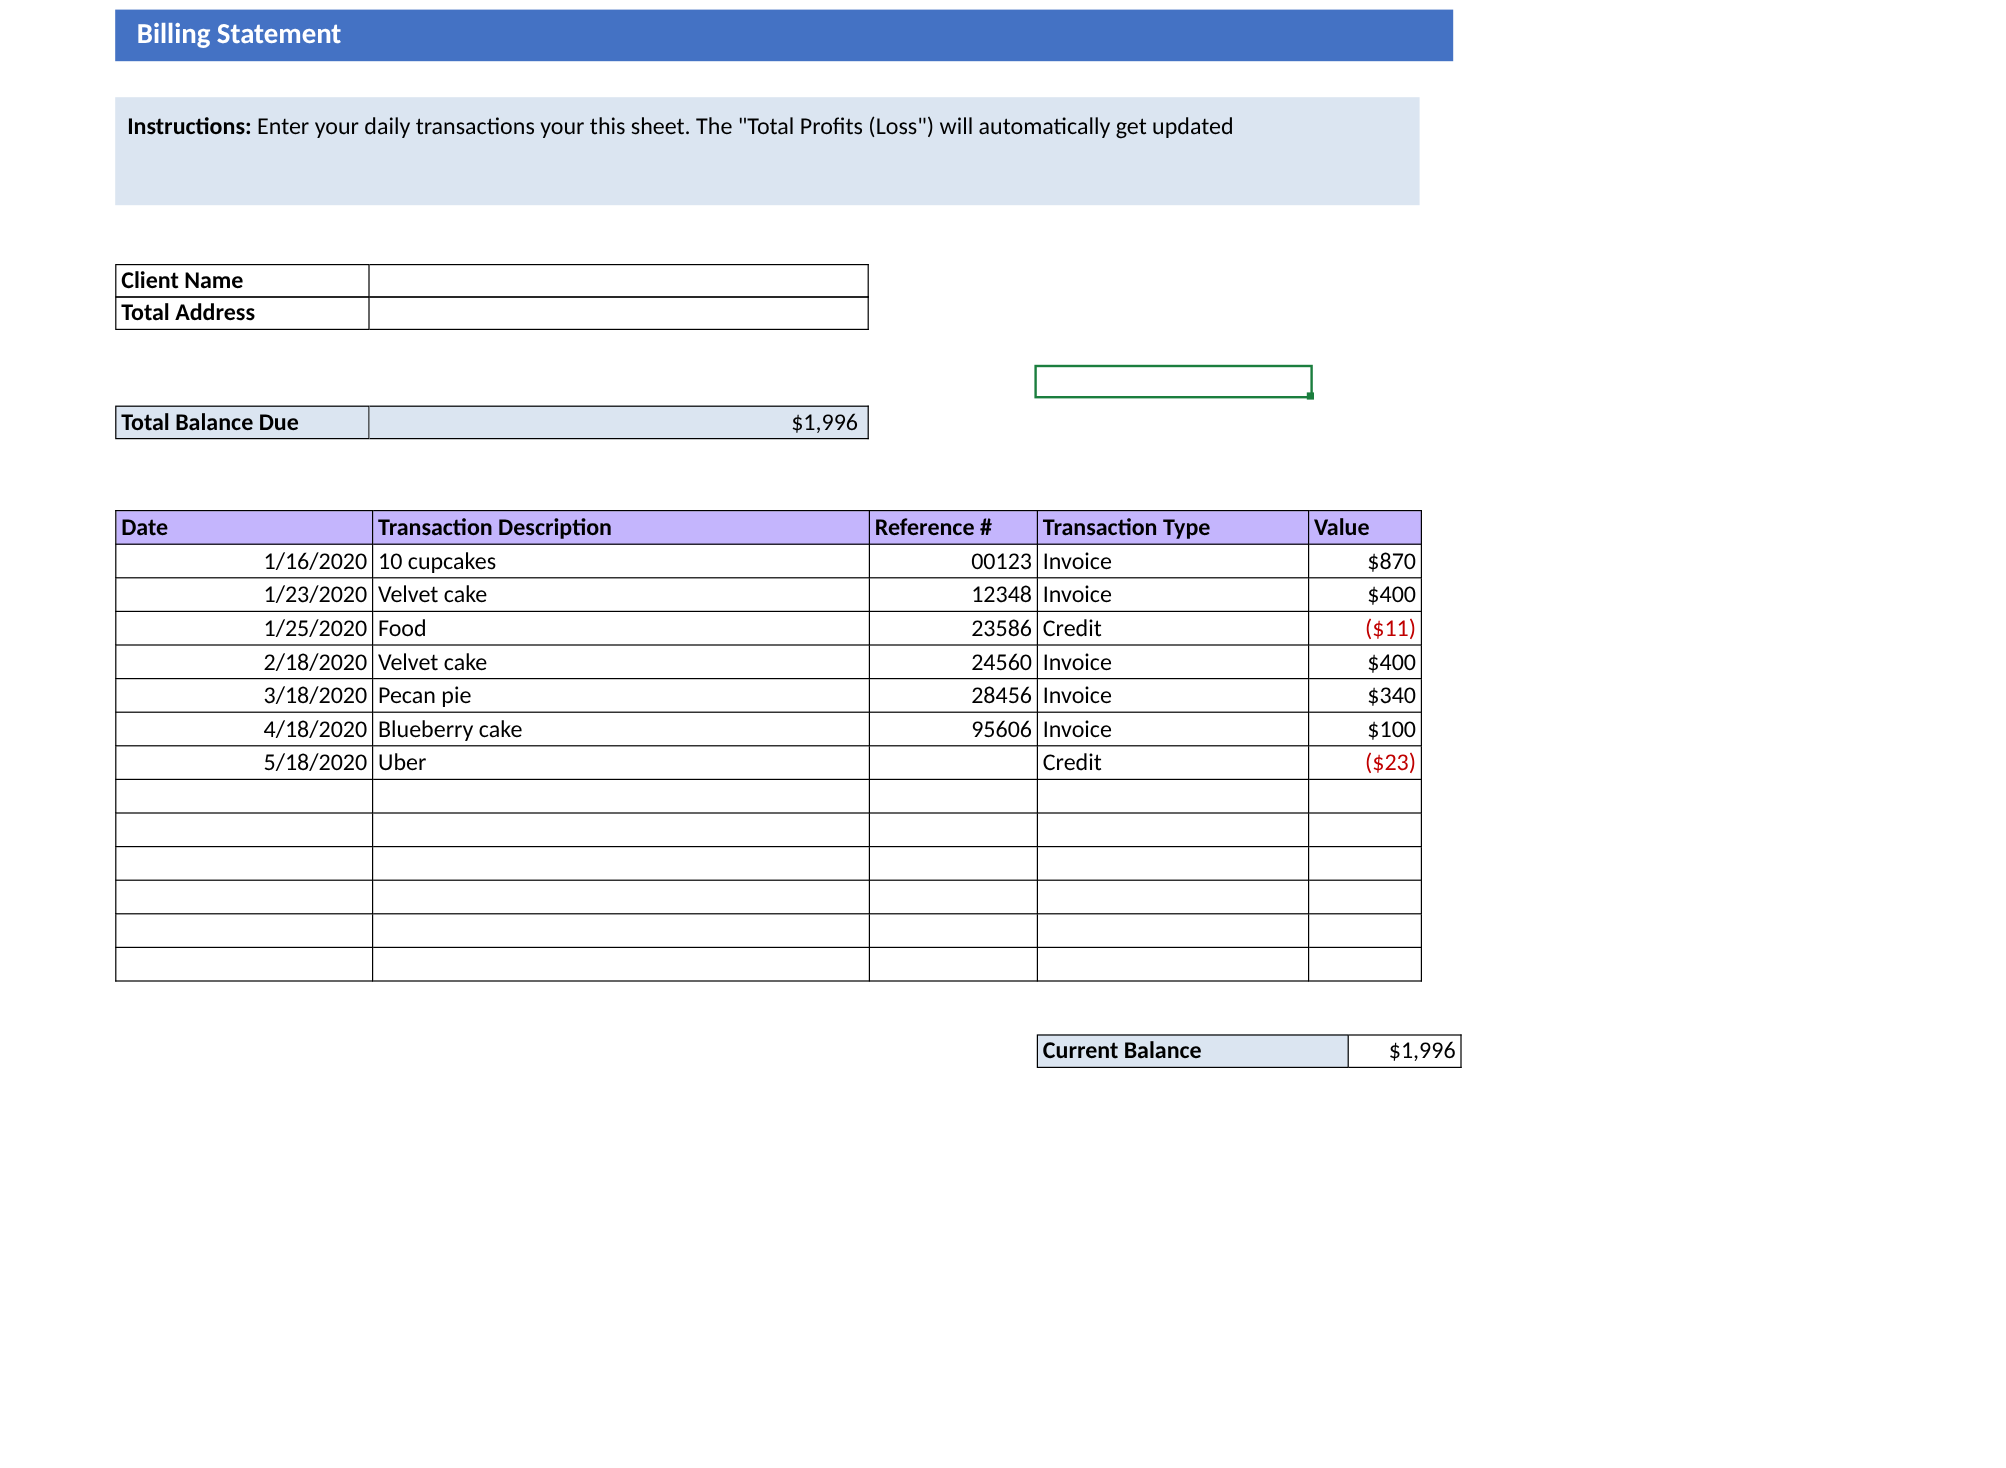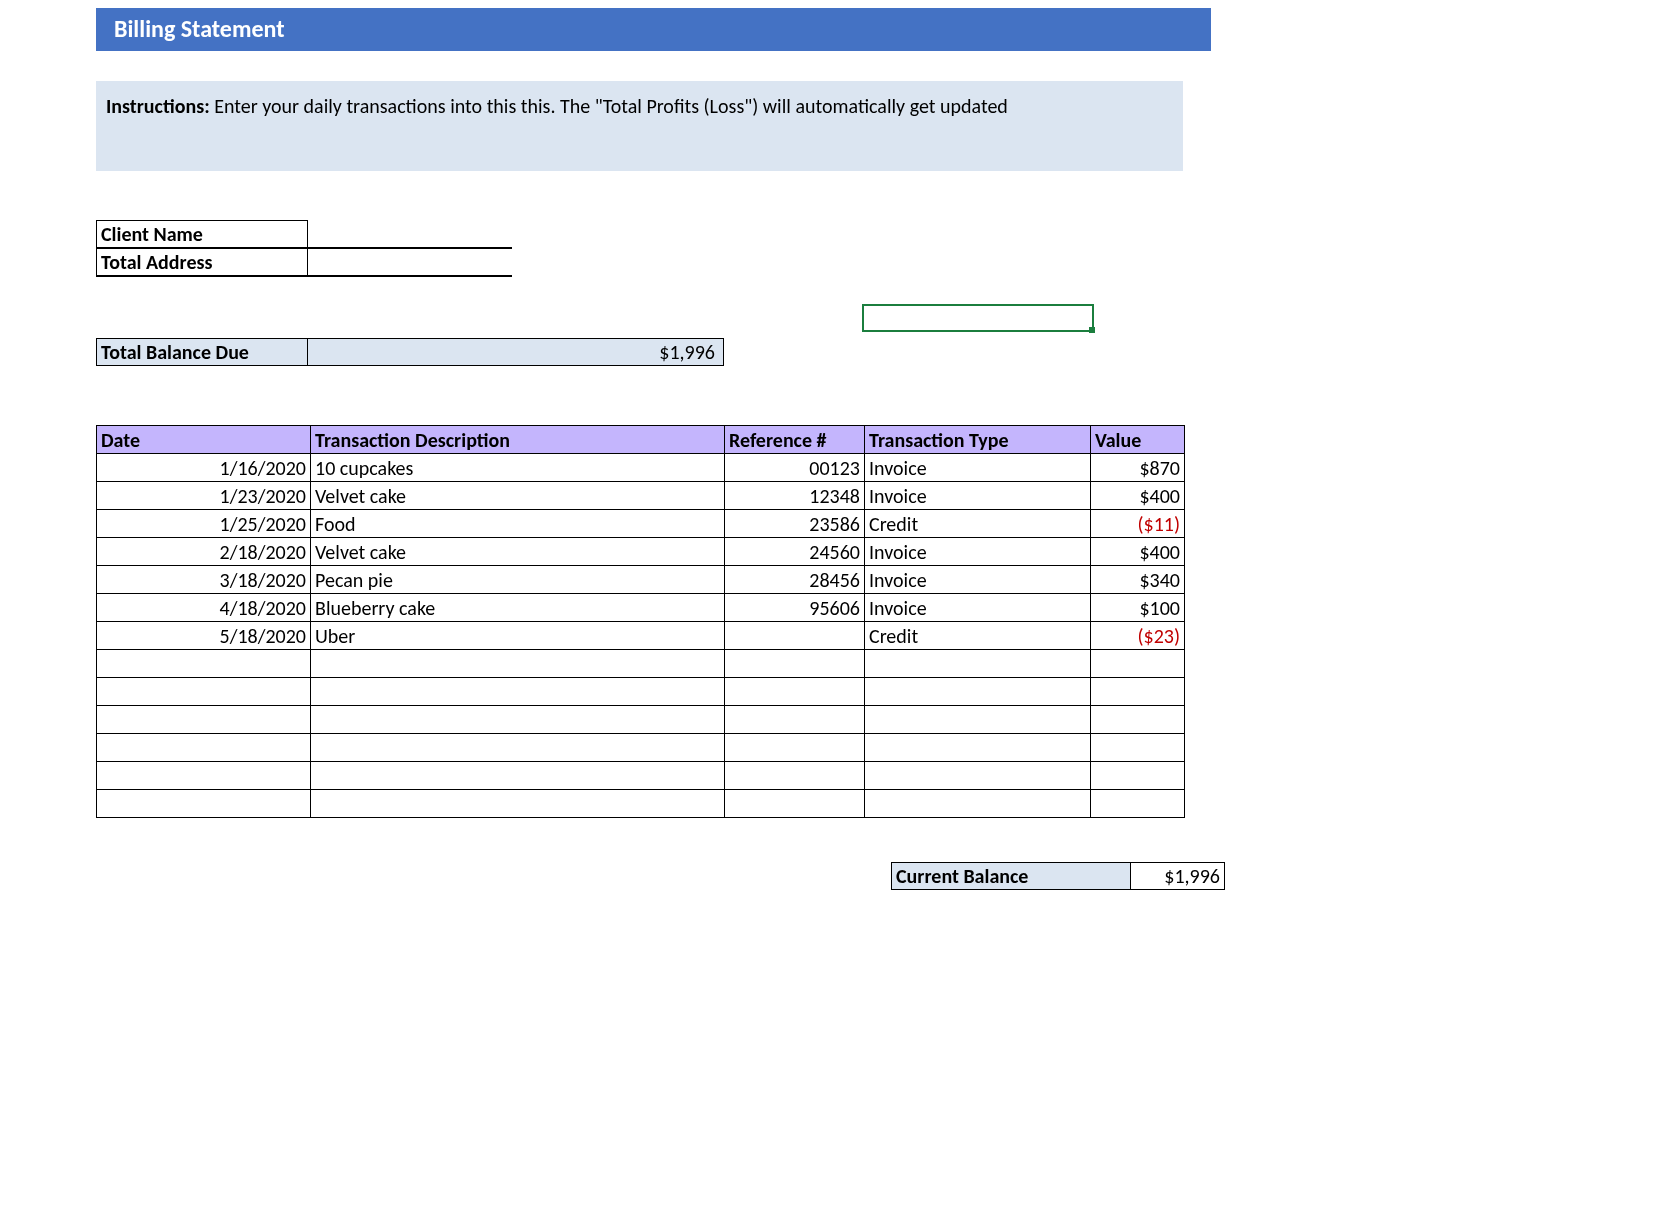--- a/index.html
+++ b/index.html
@@ -39,21 +39,20 @@
     text-decoration: underline;
     cursor: pointer;
   }
   .client-block {
     position: absolute;
     left: 96px;
     top: 212px;
   }
   .client-row {
     display: flex;
-    flex-direction: column;
   }
   .client-label {
     width: 212px;
     border: 1px solid #000;
     padding: 1px 4px;
     font-weight: bold;
     box-sizing: border-box;
     margin-bottom: -1px;
   }
   .client-value {
@@ -130,27 +129,26 @@
   .col-value  { width: 94px; }
   .txr { text-align: right !important; padding-right: 4px; }
   .neg { color: #c00000; }
   .footer-row {
     position: absolute;
     left: 864px;
     top: 854px;
     display: flex;
   }
   .footer-label {
-    width: 240px;
-    border: 1px solid #000;
-    background: #dbe5f1;
-    font-weight: bold;
-    padding: 1px 4px;
-    box-sizing: border-box;
-    margin-left: 27px;
+    width: 260px;
+    border: 1px solid #000;
+    background: #dbe5f1;
+    font-weight: bold;
+    padding: 1px 4px;
+    box-sizing: border-box;
   }
   .footer-value {
     width: 94px;
     border: 1px solid #000;
     border-left: none;
     text-align: right;
     padding: 1px 4px;
     box-sizing: border-box;
   }
 </style>
@@ -158,21 +156,21 @@
 <body>
 
 <div class="sheet">
 
   <div class="title-bar">
     <span>Billing Statement</span>
   </div>
 
   <div class="instructions">
     <b>Instructions:</b>
-    <span>Enter your daily transactions into this this. The "Total Profits (Loss") will automatically get updated</span><br>
+    <span>Enter your daily transactions your this sheet. The "Total Profits (Loss") will automatically get updated</span><br>
   </div>
 
   <div class="client-block">
     <div class="client-row">
       <div class="client-label">Client Name</div>
       <div class="client-value"></div>
     </div>
     <div class="client-row">
       <div class="client-label">Total Address</div>
       <div class="client-value"></div>

